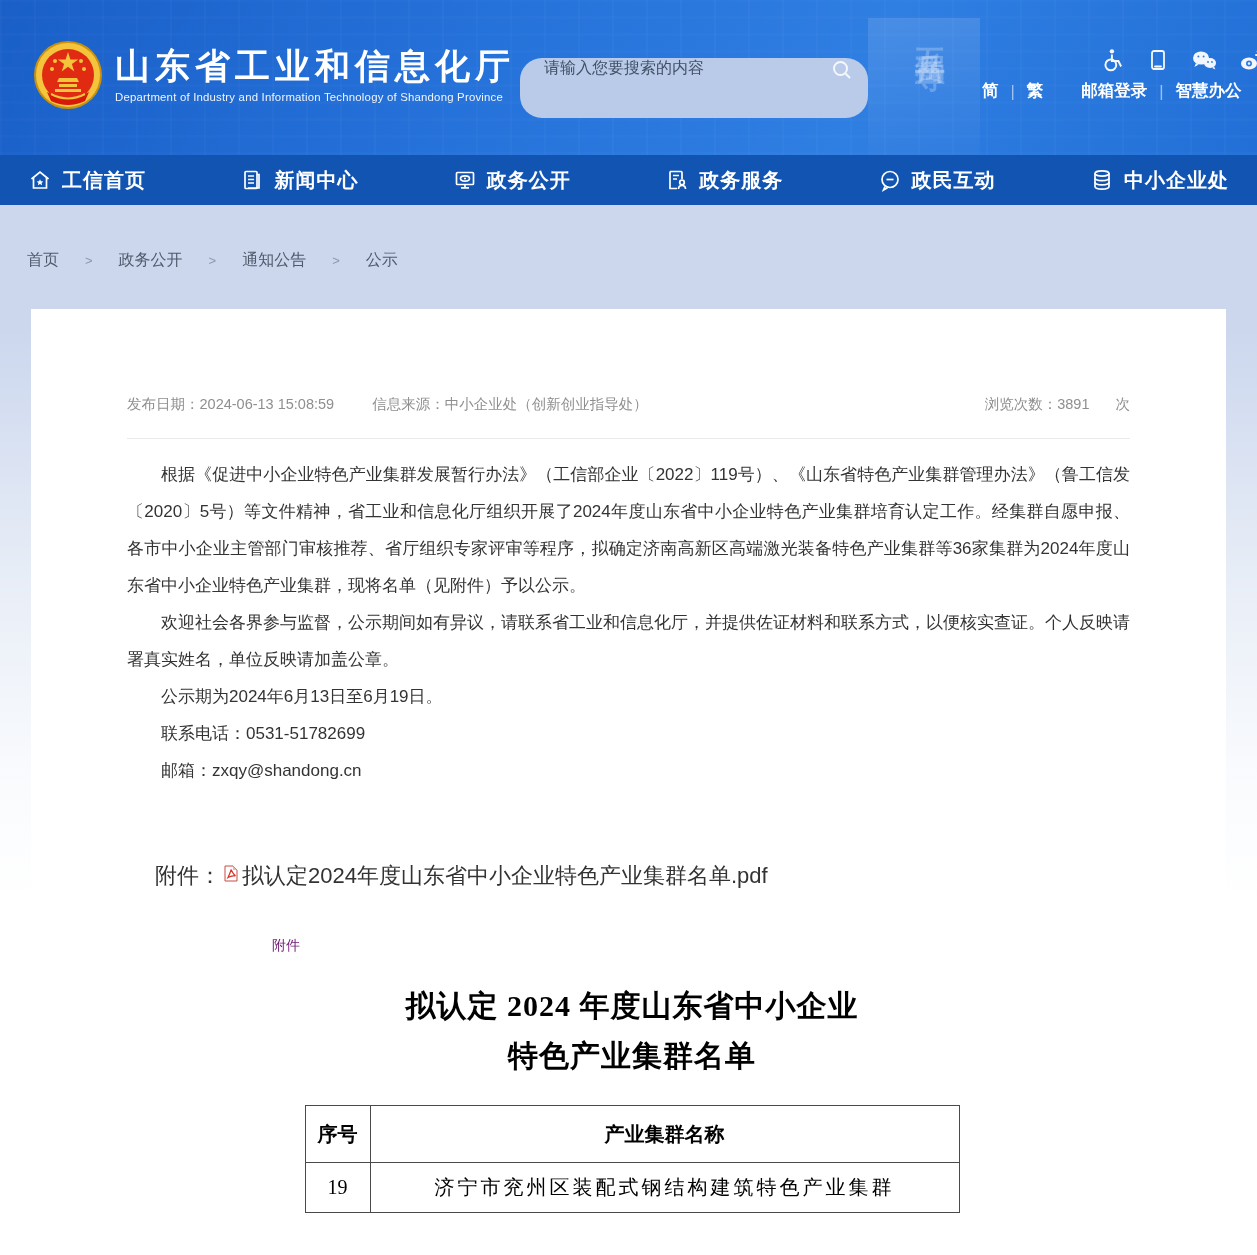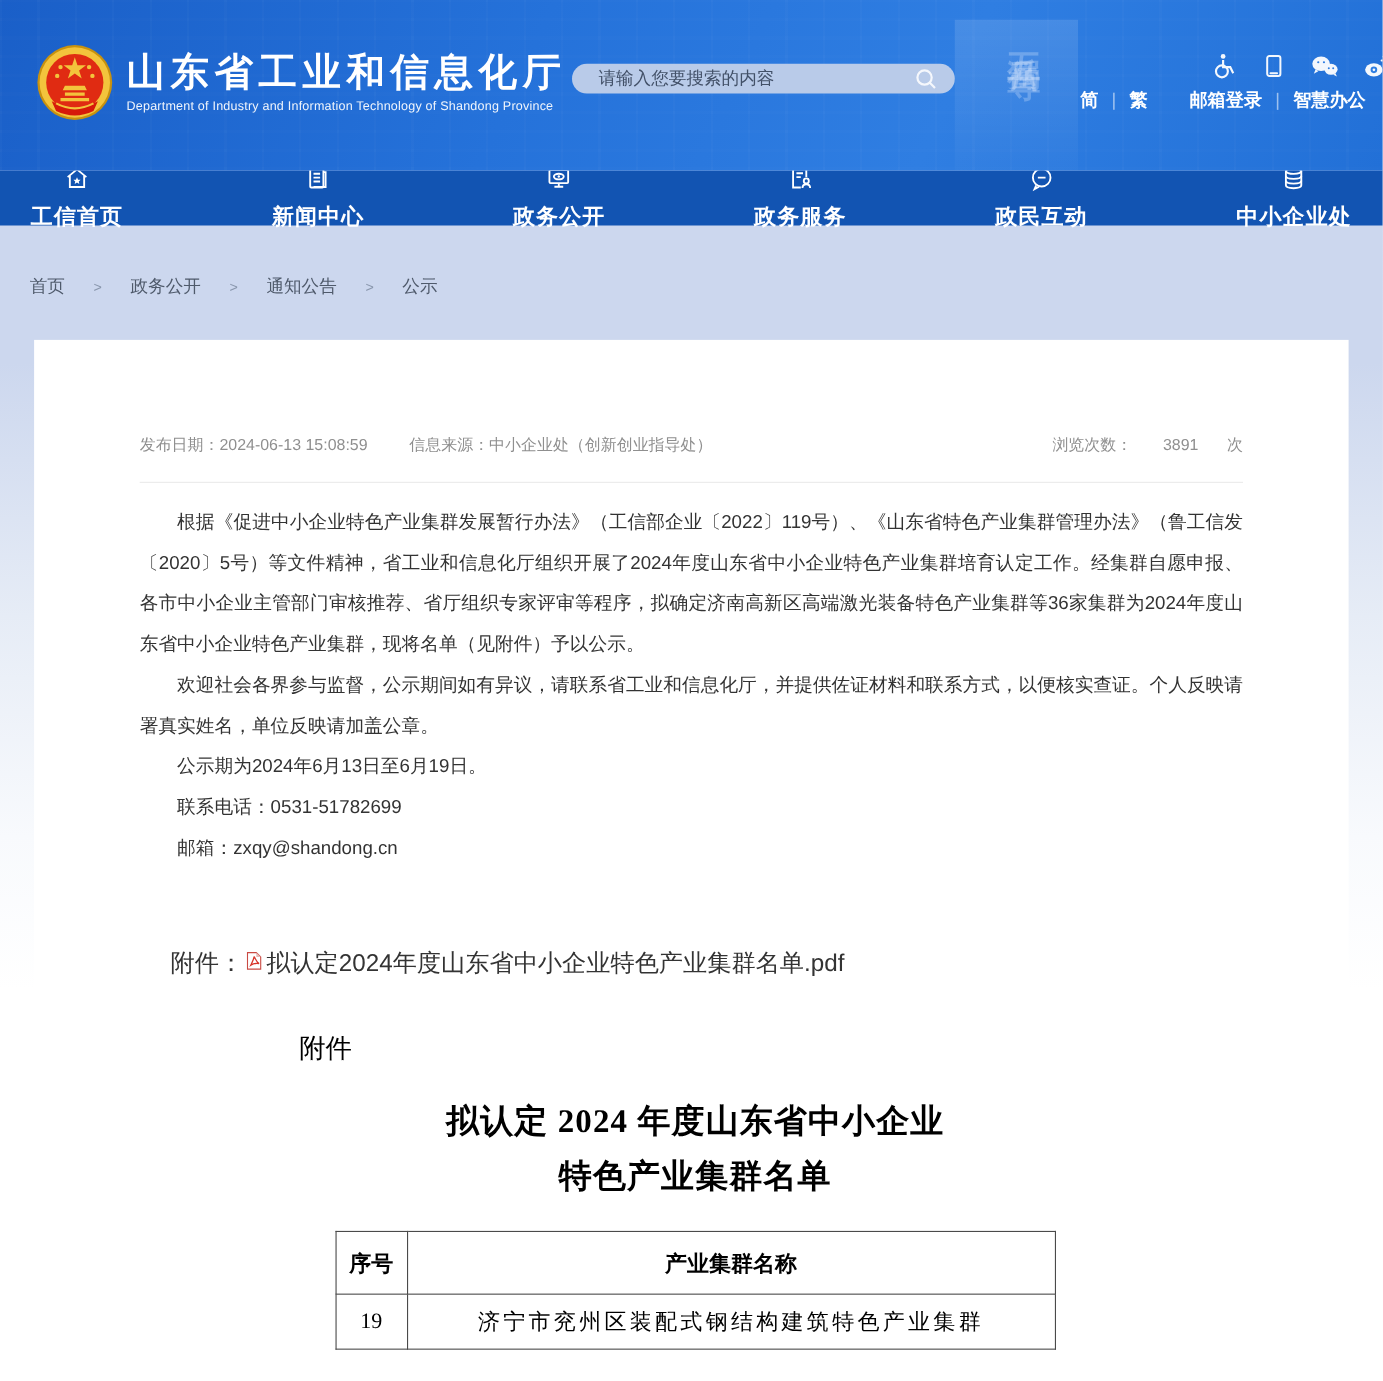--- a/index.html
+++ b/index.html
@@ -16,63 +16,63 @@
   .header-stone { position:absolute; left:868px; top:18px; width:112px; height:137px;
     background:linear-gradient(180deg,rgba(255,255,255,.12),rgba(255,255,255,.02));
     writing-mode:vertical-rl; text-orientation:upright;
     font-family:"Liberation Serif","DejaVu Serif",serif; font-size:30px; font-weight:700;
     color:rgba(225,238,255,.28); padding:6px 30px 0 0; letter-spacing:4px; }
   .logo-area { position:absolute; left:33px; top:40px; display:flex; align-items:center; }
   .emblem { width:70px; height:70px; flex:0 0 auto; }
   .logo-text { margin-left:12px; }
   .site-title { font-size:35px; font-weight:700; color:#fff; letter-spacing:5px; line-height:1.1; }
   .site-subtitle { margin-top:6px; font-size:11.4px; color:rgba(255,255,255,.93); letter-spacing:.2px; }
-  .search-box { position:absolute; left:520px; top:58px; width:348px; height:27px;
-    background:#b9cbe9; border-radius:22px; display:flex; align-items:center; padding:0 14px 0 22px; }
+  .search-box { position:absolute; left:520px; top:58px; width:348px; height:60px;
+    background:#b9cbe9; border-radius:22px; display:flex; align-items:flex-start; padding:0 14px 0 22px; }
   .search-box input { flex:1; border:none; outline:none; background:transparent; font-size:16px; color:#2c3a52;
     font-family:"Liberation Sans","DejaVu Sans",sans-serif; }
   .search-box input::placeholder { color:#3c4a61; opacity:.95; }
   .utility-icons { position:absolute; top:47px; left:1100px; display:flex; align-items:center; gap:20px; }
   .utility-icons svg { display:block; opacity:.95; }
   .utility-links { position:absolute; top:80px; left:982px; display:flex; align-items:center; gap:12px;
     color:#fff; font-size:16.5px; font-weight:600; white-space:nowrap; }
   .utility-links .sep { color:rgba(255,255,255,.55); font-weight:400; }
   .utility-links .gap { width:14px; }
 
   
   .main-nav { height:50px; background:#1254b2; display:flex; align-items:center;
     justify-content:space-between; padding:0 28px; }
   .nav-item { display:flex; align-items:center; gap:10px; color:#fff; font-size:20px;
-    font-weight:700; cursor:pointer; letter-spacing:1px;flex-direction:column; }
+    font-weight:700; cursor:pointer; letter-spacing:1px; }
   .nav-item svg { display:block; }
 
   
   .breadcrumb { padding:45px 0 0 27px; font-size:16px; color:#4f5a6b;
     display:flex; align-items:center; gap:26px; }
   .breadcrumb .sep { color:#8a97ad; font-size:13px; }
   .breadcrumb .crumb { cursor:pointer;text-align:right; }
 
   
   .card { width:1195px; margin:38px auto 0; background:#fff; padding:56px 96px 0; min-height:955px; }
   .article-title { margin:0; font-size:33px; font-weight:700; color:#141414; letter-spacing:1px; line-height:1.25; }
   .meta { display:flex; align-items:center; margin-top:30px; font-size:14.5px; color:#8f8f8f; }
   .meta-left { display:flex; gap:38px; }
   .meta-right { margin-left:auto; }
-  .meta-right .views-num { margin-right:26px;margin-left:28px; }
+  .meta-right .views-num { margin-right:26px; }
   .divider { margin-top:24px; border:none; border-top:1px solid #eaeaea; }
   .body-text p { margin:0; font-size:17px; line-height:37px; color:#333; text-align:justify; text-indent:2em; }
   .body-text p:first-child { margin-top:17px; }
   .attachment-line { margin-top:72px; padding-left:28px; display:flex; align-items:center;
     font-size:22px; color:#333; }
   .attachment-line .pdf { margin:0 3px 6px 2px; }
   .attachment-link { color:#333; cursor:pointer; }
 
   
   .doc-preview { margin:46px 0 0 145px; width:720px; color:#000; }
-  .doc-label { font-size:24px; font-weight:500; color:#000000; }
+  .doc-label { font-size:14px; font-weight:500; color:#701a75; }
   .doc-title { margin-top:26px; text-align:center; font-family:"Liberation Serif","DejaVu Serif",serif;
     font-weight:700; font-size:30px; line-height:50px; letter-spacing:1px; }
   .doc-table { margin:24px auto 0; width:655px; border-collapse:collapse; table-layout:fixed; }
   .doc-table th, .doc-table td { border:1.5px solid #4a4a4a; text-align:center; padding:0; }
   .doc-table th { height:57px; font-size:20px; font-weight:700; color:#000;
     font-family:"Liberation Sans","DejaVu Sans",sans-serif; }
   .doc-table td { height:50px; font-family:"Liberation Serif","DejaVu Serif",serif; font-size:20px; }
   .doc-table .col-num { width:65px; }
   .doc-table td.name { letter-spacing:3px; }
 </style>

